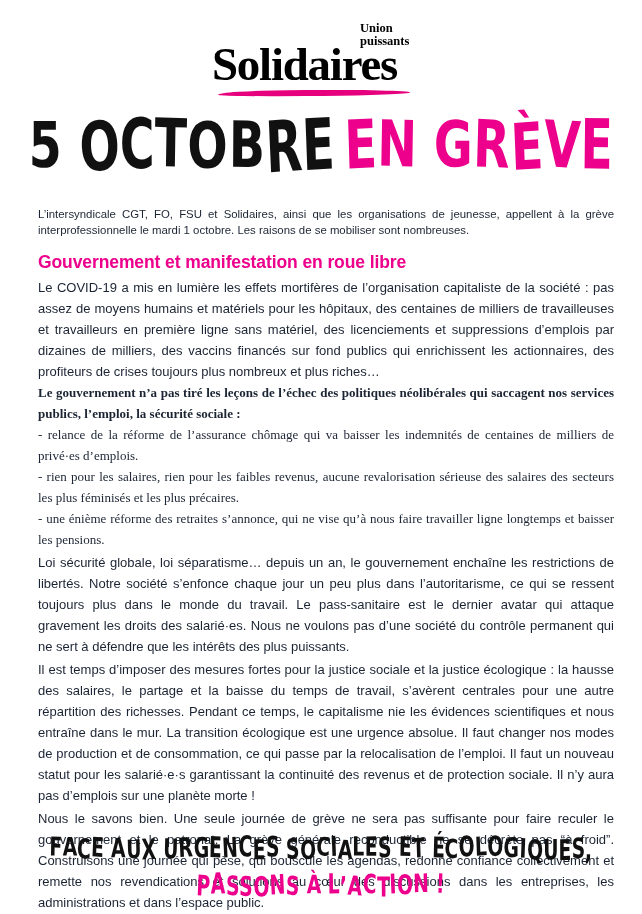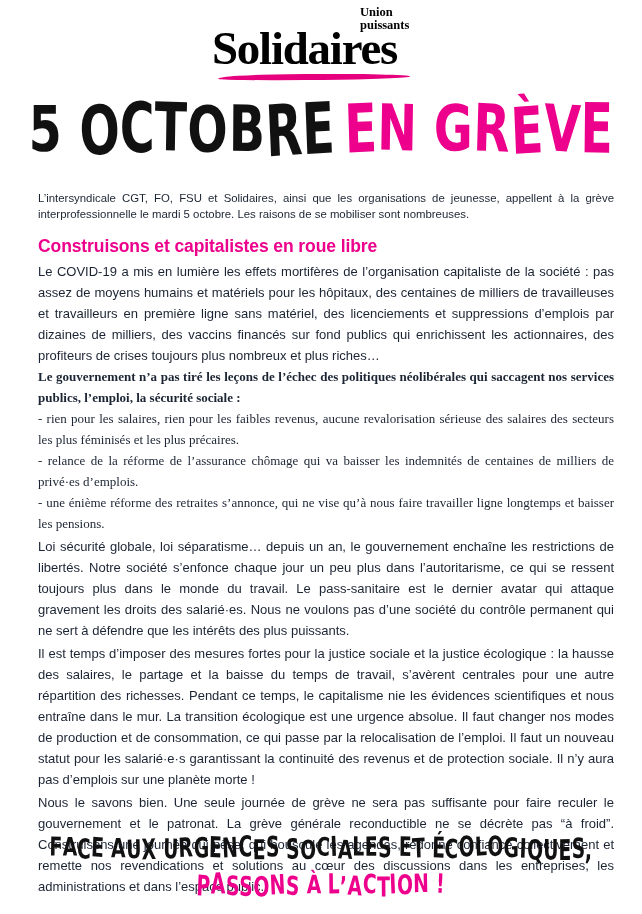--- a/index.html
+++ b/index.html
@@ -21,21 +21,21 @@
     position: relative;
     width: 642px;
     height: 914px;
     box-sizing: border-box;
     padding: 0;
   }
 
   
   .logo-block {
     width: 100%;
-    padding-top: 4px;
+    padding-top: 20px;
     display: flex;
     flex-direction: column;
     align-items: center;
   }
   .logo-inner {
     position: relative;
     width: 218px;
   }
   .logo-union {
     font-family: "Liberation Serif", "DejaVu Serif", serif;
@@ -172,28 +172,28 @@
       <div class="logo-solidaires">Solidaires</div>
       <div class="logo-underline"></div>
     </div>
   </div>
 
   <div class="headline">
     <span class="hl-black"><span class="jit" style="transform: rotate(-0.07deg) translateY(0.21px) scaleY(0.956);">5</span><span class="jit" style="transform: rotate(-1.79deg) translateY(-0.19px) scaleY(1.011);">&nbsp;</span><span class="jit" style="transform: rotate(-2.95deg) translateY(1.29px) scaleY(1.023);">O</span><span class="jit" style="transform: rotate(-0.62deg) translateY(-0.73px) scaleY(1.049);">C</span><span class="jit" style="transform: rotate(1.1deg) translateY(-1.44px) scaleY(1.01);">T</span><span class="jit" style="transform: rotate(-1.85deg) translateY(0.58px) scaleY(0.962);">O</span><span class="jit" style="transform: rotate(0.42deg) translateY(-0.04px) scaleY(0.965);">B</span><span class="jit" style="transform: rotate(-3.15deg) translateY(1.49px) scaleY(1.076);">R</span><span class="jit" style="transform: rotate(-2.65deg) translateY(-0.19px) scaleY(1.074);">E</span></span><span class="hl-pink"><span class="jit" style="transform: rotate(-2.18deg) translateY(-0.27px) scaleY(1.017);">E</span><span class="jit" style="transform: rotate(1.2deg) translateY(-0.75px) scaleY(0.964);">N</span><span class="jit" style="transform: rotate(3.4deg) translateY(-0.18px) scaleY(0.973);">&nbsp;</span><span class="jit" style="transform: rotate(0.33deg) translateY(-0.58px) scaleY(0.962);">G</span><span class="jit" style="transform: rotate(1.91deg) translateY(-0.5px) scaleY(0.989);">R</span><span class="jit" style="transform: rotate(-2.94deg) translateY(1.45px) scaleY(0.973);">È</span><span class="jit" style="transform: rotate(2.69deg) translateY(-0.1px) scaleY(0.973);">V</span><span class="jit" style="transform: rotate(0.72deg) translateY(-0.33px) scaleY(1.046);">E</span></span>
   </div>
 
   <div class="content">
-    <p class="lede">L’intersyndicale CGT, FO, FSU et Solidaires, ainsi que les organisations de jeunesse, appellent à la grève interprofessionnelle le mardi 5 octobre. Les raisons de se mobiliser sont nombreuses.</p>
+    <p class="lede">L’intersyndicale CGT, FO, FSU et Solidaires, ainsi que les organisations de jeunesse, appellent à la grève interprofessionnelle le mardi 1 octobre. Les raisons de se mobiliser sont nombreuses.</p>
     <div id="sections-host">
         <div class="section">
-          <h2 class="section-title">Construisons et capitalistes en roue libre</h2>
+          <h2 class="section-title">Gouvernement et manifestation en roue libre</h2>
           <p class="para">Le COVID-19 a mis en lumière les effets mortifères de l’organisation capitaliste de la société : pas assez de moyens humains et matériels pour les hôpitaux, des centaines de milliers de travailleuses et travailleurs en première ligne sans matériel, des licenciements et suppressions d’emplois par dizaines de milliers, des vaccins financés sur fond publics qui enrichissent les actionnaires, des  profiteurs de crises toujours plus nombreux et plus riches…</p>
           <p class="para bold">Le gouvernement n’a pas tiré les leçons de l’échec des politiques néolibérales qui saccagent nos services publics, l’emploi, la sécurité sociale :</p>
+          <p class="para">- relance de la réforme de l’assurance chômage qui va baisser les indemnités de centaines de milliers de privé·es d’emplois.</p>
           <p class="para">- rien pour les salaires, rien pour les faibles revenus, aucune revalorisation sérieuse des salaires des secteurs les plus féminisés et les plus précaires.</p>
-          <p class="para">- relance de la réforme de l’assurance chômage qui va baisser les indemnités de centaines de milliers de privé·es d’emplois.</p>
           <p class="para">- une énième réforme des retraites s’annonce, qui ne vise qu’à nous faire travailler ligne longtemps et baisser les pensions.</p>
         </div>
         <div class="section">
           <p class="para">Loi sécurité globale, loi séparatisme… depuis un an, le gouvernement enchaîne les restrictions de libertés. Notre société s’enfonce chaque jour un peu plus dans l’autoritarisme, ce qui se ressent toujours plus dans le monde du travail. Le pass-sanitaire est le dernier avatar qui attaque gravement les droits des salarié·es. Nous ne voulons pas d’une société du contrôle permanent qui ne sert à défendre que les intérêts des plus puissants.</p>
         </div>
         <div class="section">
           <p class="para">Il est temps d’imposer des mesures fortes pour la justice sociale et la justice écologique : la hausse des salaires, le partage et la baisse du temps de travail, s’avèrent centrales pour une autre répartition des richesses. Pendant ce temps, le capitalisme nie les évidences scientifiques et nous entraîne dans le mur. La transition écologique est une urgence absolue. Il faut changer nos modes de production et de consommation, ce qui passe par la relocalisation de l’emploi. Il faut un nouveau statut pour les salarié·e·s garantissant la continuité des revenus et de  protection sociale. Il n’y aura pas d’emplois sur une planète morte !</p>
         </div>
         <div class="section">
           <p class="para">Nous le savons bien. Une seule journée de grève ne sera pas suffisante pour faire reculer le gouvernement et le patronat. La grève générale reconductible ne se décrète pas “à froid”. Construisons une journée qui pèse, qui bouscule les agendas, redonne confiance collectivement et remette nos revendications et solutions au cœur des discussions dans les entreprises, les administrations et dans l’espace public.</p>

